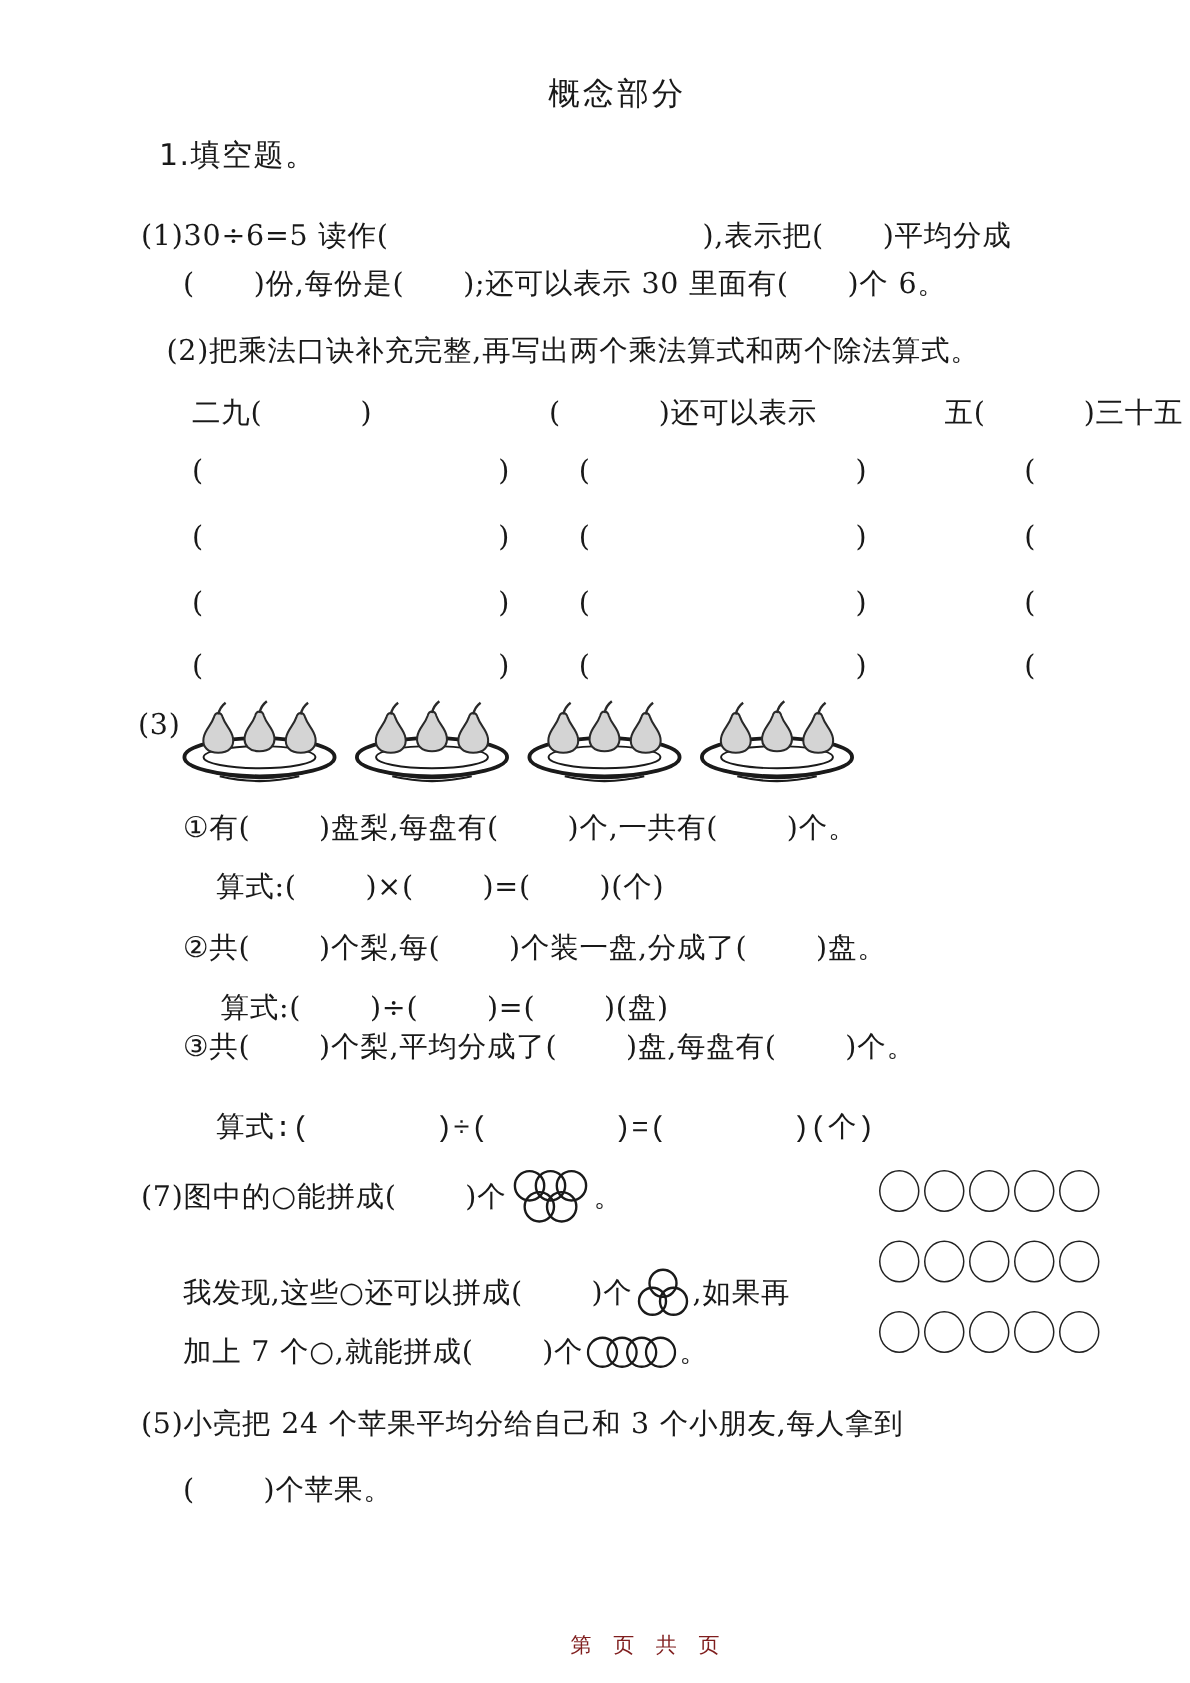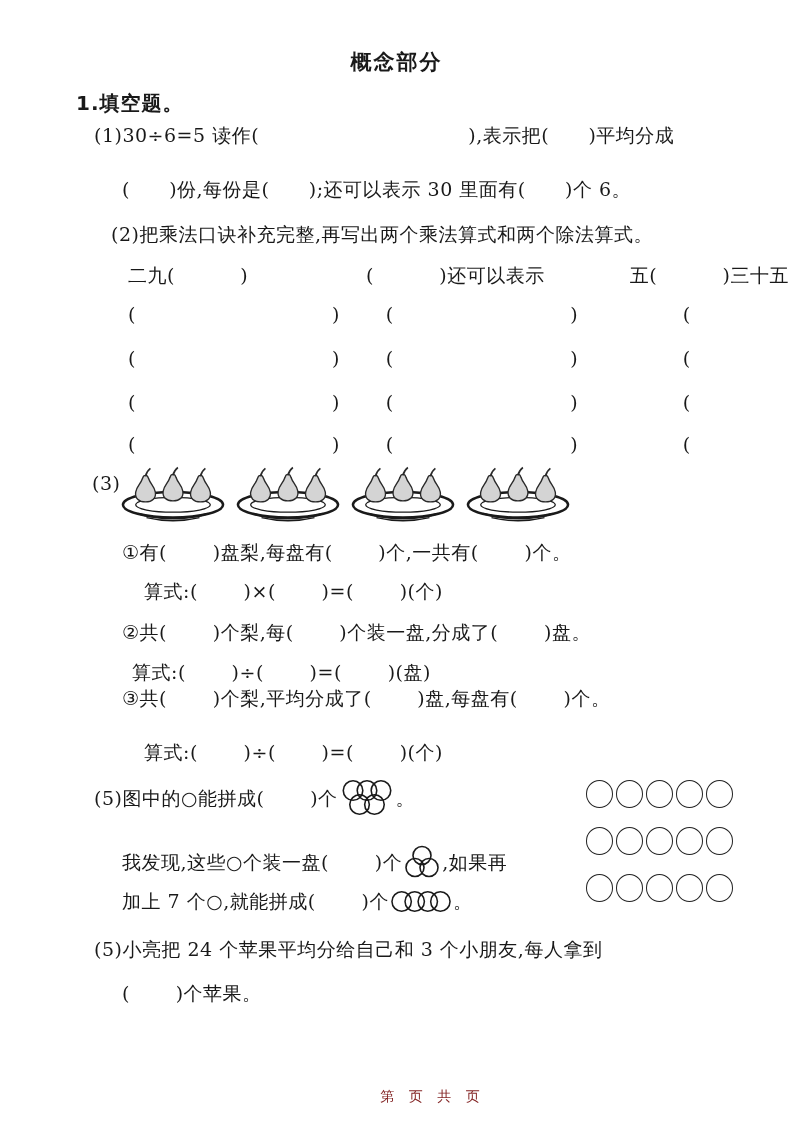--- a/index.html
+++ b/index.html
@@ -15,21 +15,22 @@
   }
   .line {
     position: absolute;
     font-size: 19px;
     line-height: 26px;
     white-space: pre;
     letter-spacing: 0.5px;
   }
   .bold-sans {
     font-family: "DejaVu Sans", "Liberation Sans", sans-serif;
-    font-weight: bold;
+    font-weight: normal;
+    padding-left: 30px;
   }
   .page-title {
     position: absolute;
     top: 48px;
     left: 0;
     width: 100%;
     text-align: center;
     font-size: 21px;
     letter-spacing: 2px;
   }
@@ -85,21 +86,21 @@
 </style>
 </head>
 <body>
 
 <div class="page">
 
   <div class="page-title bold-sans">概念部分</div>
 
   <div class="section-heading bold-sans">1.填空题。</div>
 
-  <div class="line" style="top:122px; left:94px;">(1)30÷6=5 读作(                                ),表示把(      )平均分成</div>
+  <div class="line" style="top:144px; left:94px;">(1)30÷6=5 读作(                                ),表示把(      )平均分成</div>
   <div class="line" style="top:176px; left:122px;">(      )份,每份是(      );还可以表示 30 里面有(      )个 6。</div>
 
   <div class="line" style="top:221px; left:111px;">(2)把乘法口诀补充完整,再写出两个乘法算式和两个除法算式。</div>
   <div class="line" style="top:262px; left:128px;">二九(          )                  (          )还可以表示             五(          )三十五</div>
   <div class="line" style="top:301px; left:128px;">(                              )       (                           )                (                             )</div>
   <div class="line" style="top:345px; left:128px;">(                              )       (                           )                (                             )</div>
   <div class="line" style="top:389px; left:128px;">(                              )       (                           )                (                             )</div>
   <div class="line" style="top:431px; left:128px;">(                              )       (                           )                (                             )</div>
 
   <div class="line" style="top:470px; left:92px;">(3)</div>
@@ -174,38 +175,38 @@
       <g transform="translate(82,38)">
         <path d="M0,0 C-7,0 -11,-4 -10,-10 C-9,-16 -5,-18 -3,-24 C-2,-28 2,-28 3,-24 C5,-18 9,-16 10,-10 C11,-4 7,0 0,0 Z" fill="#d4d4d4" stroke="#2a2a2a" stroke-width="1.4"></path>
         <path d="M0,-26 Q1,-31 5,-34" fill="none" stroke="#2a2a2a" stroke-width="1.6"></path>
       </g>
     </svg>
     </div>
 
   <div class="line" style="top:578px; left:144px;">算式:(       )×(       )=(       )(个)</div>
   <div class="line" style="top:539px; left:122px;">①有(       )盘梨,每盘有(       )个,一共有(       )个。</div>
   <div class="line" style="top:619px; left:122px;">②共(       )个梨,每(       )个装一盘,分成了(       )盘。</div>
-  <div class="line" style="top:659px; left:132px;">算式:(       )÷(       )=(       )(盘)</div>
+  <div class="line" style="top:659px; left:147px;">算式:(       )÷(       )=(       )(盘)</div>
   <div class="line" style="top:685px; left:122px;">③共(       )个梨,平均分成了(       )盘,每盘有(       )个。</div>
-  <div class="line" style="top:739px; left:144px;">算式:(       )÷(       )=(       )(个)</div>
+  <div class="line" style="top:739px; left:144px;font-family:Liberation Mono, monospace;">算式:(       )÷(       )=(       )(个)</div>
 
   <div class="line inline-line" style="top:778px; left:94px;">
-    <span>(5)图中的○能拼成(       )个</span>
+    <span>(7)图中的○能拼成(       )个</span>
     <svg class="rings-icon" width="54" height="40" viewBox="0 0 58 40">
       <circle cx="14" cy="12" r="10.5" fill="none" stroke="#1a1a1a" stroke-width="1.7"></circle>
       <circle cx="29" cy="12" r="10.5" fill="none" stroke="#1a1a1a" stroke-width="1.7"></circle>
       <circle cx="44" cy="12" r="10.5" fill="none" stroke="#1a1a1a" stroke-width="1.7"></circle>
       <circle cx="21" cy="27" r="10.5" fill="none" stroke="#1a1a1a" stroke-width="1.7"></circle>
       <circle cx="37" cy="27" r="10.5" fill="none" stroke="#1a1a1a" stroke-width="1.7"></circle>
     </svg>
     <span>。</span>
   </div>
 
   <div class="line inline-line" style="top:845px; left:122px;">
-    <span>我发现,这些○个装一盘(       )个</span>
+    <span>我发现,这些○还可以拼成(       )个</span>
     <svg class="rings-icon" width="36" height="34" viewBox="0 0 36 34">
       <circle cx="18" cy="10.5" r="9" fill="none" stroke="#1a1a1a" stroke-width="1.6"></circle>
       <circle cx="11" cy="22.5" r="9" fill="none" stroke="#1a1a1a" stroke-width="1.6"></circle>
       <circle cx="25" cy="22.5" r="9" fill="none" stroke="#1a1a1a" stroke-width="1.6"></circle>
     </svg>
     <span>,如果再</span>
   </div>
 
   <div class="line inline-line" style="top:888px; left:122px;">
     <span>加上 7 个○,就能拼成(       )个</span>

